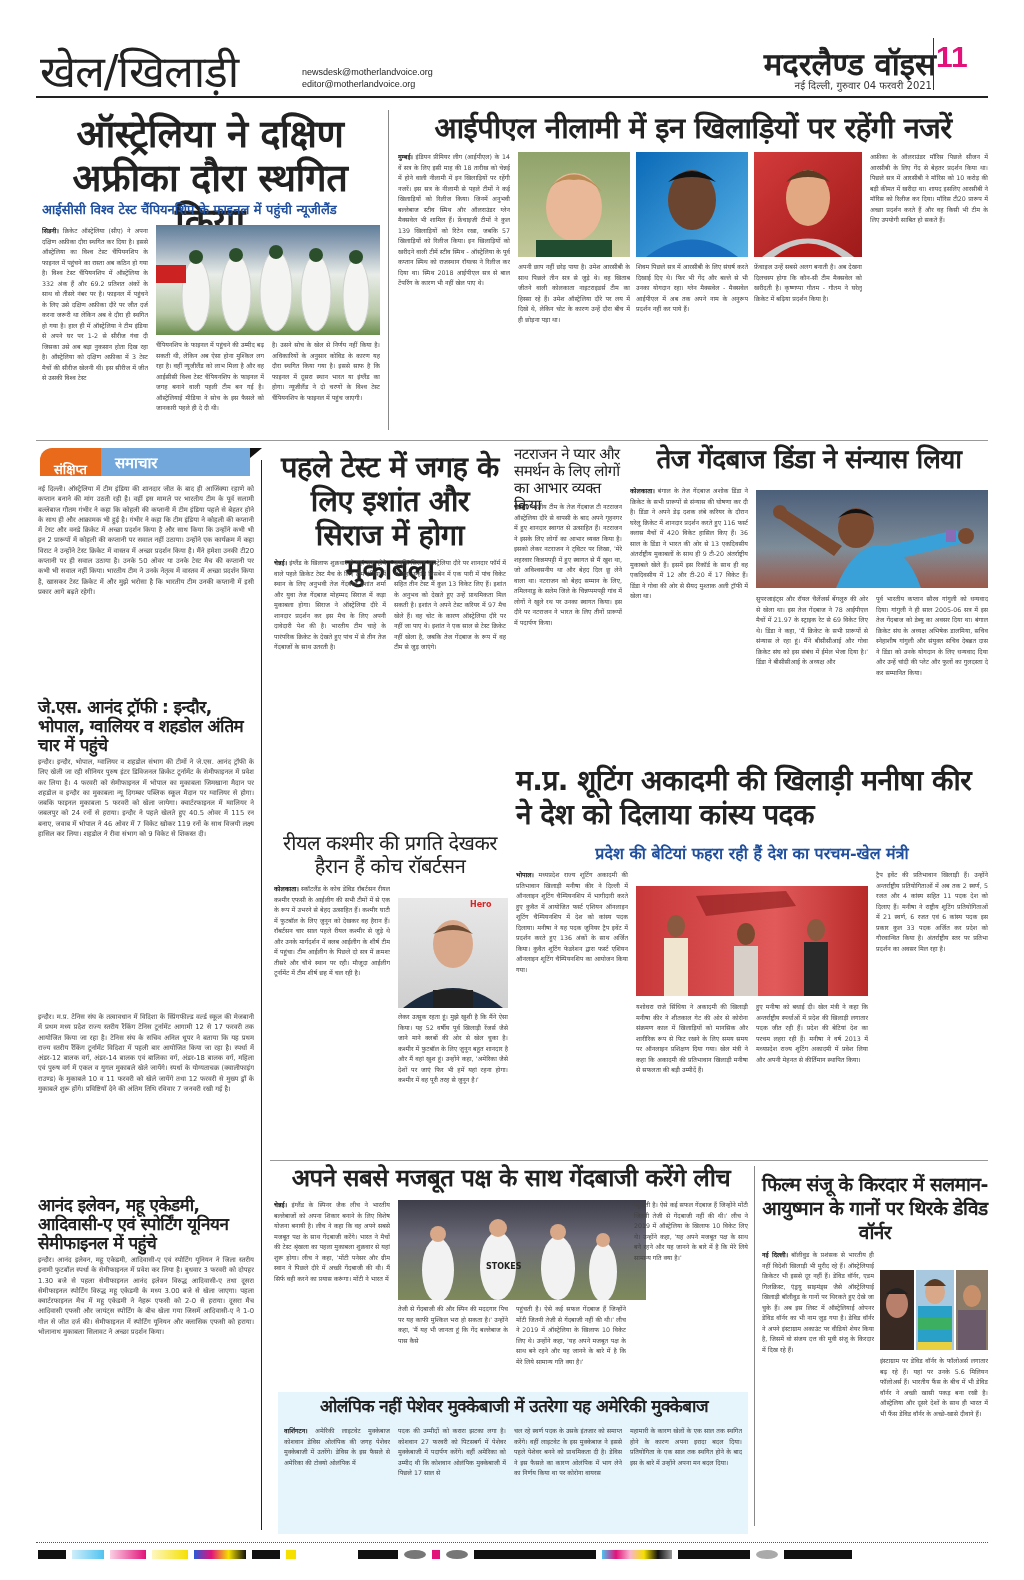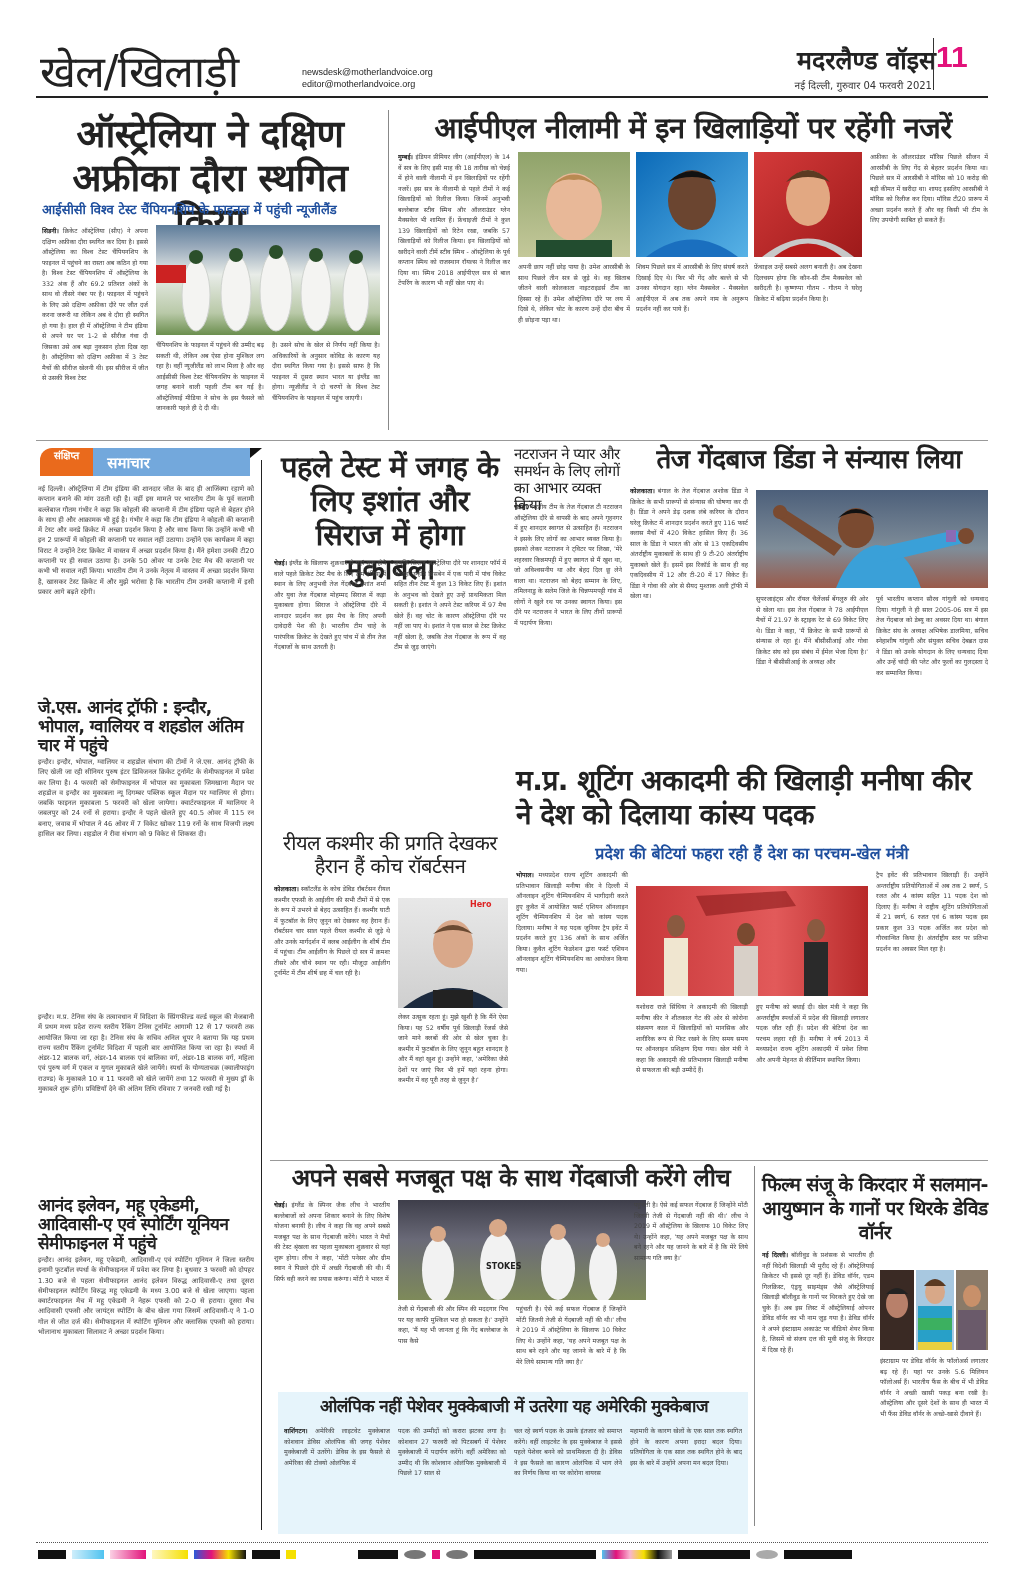--- a/index.html
+++ b/index.html
@@ -1,35 +1,35 @@
 <!DOCTYPE html>
 <html><head>
 <meta charset="utf-8">
 <style>
 *{box-sizing:border-box;margin:0;padding:0}
 html,body{width:1024px;height:1580px;background:#fff;overflow:hidden}
 body{font-family:"DejaVu Sans","Liberation Sans",sans-serif;color:#222;position:relative}
 .abs{position:absolute}
 .sec-title{left:40px;top:40px;font-size:44px;font-weight:normal;letter-spacing:-1px;color:#222}
 .emails{left:302px;top:66px;font-size:9px;line-height:12px;font-family:"Liberation Sans",sans-serif;color:#222}
-.masthead{right:88px;top:42px;font-size:25px;font-weight:bold;color:#222}
+.masthead{right:88px;top:42px;font-size:31px;font-weight:bold;color:#222}
 .dateline{right:92px;top:78px;font-size:10px;color:#333}
 .pageno{left:936px;top:40px;font-size:30px;font-weight:bold;color:#e2127a;font-family:"Liberation Sans",sans-serif}
 .pagebar{left:933px;top:38px;width:1px;height:52px;background:#333}
 .topline{left:36px;top:96px;width:952px;height:2px;background:#222}
 .hl{font-weight:bold;color:#222;line-height:1.02;letter-spacing:-0.5px}
 .hl-light{color:#222;line-height:1.1;letter-spacing:-0.5px}
 .sub{color:#1f4f9e;font-weight:bold}
 .body{font-size:6.3px;line-height:10.5px;color:#444;text-align:justify;overflow:hidden}
 .body b{color:#222}
 .photo{overflow:hidden}
 .vrule{width:1px;background:#888}
 .hrule{height:1px;background:#999}
 .tag{height:28px;display:flex;overflow:hidden;border-radius:12px 0 0 0}
-.tag .a{background:#ea6a1c;color:#fff;font-weight:bold;font-size:10px;padding:0 14px}
+.tag .a{background:#ea6a1c;color:#fff;font-weight:bold;font-size:13px;padding:12px 14px}
 .tag .b{background:#73a8dc;color:#fff;font-weight:bold;font-size:15px;padding:4px 14px}
 .brief-h{font-weight:bold;font-size:17px;line-height:19px;color:#222;letter-spacing:-0.5px}
 .brief-b{font-size:6.8px;line-height:10.3px;color:#444;text-align:justify;overflow:hidden}
 .boxbg{background:#e6f4fb}
 .reg{display:flex;gap:6px;align-items:center}
 .reg span{display:inline-block;height:9px}
 </style>
 </head>
 <body>
 

